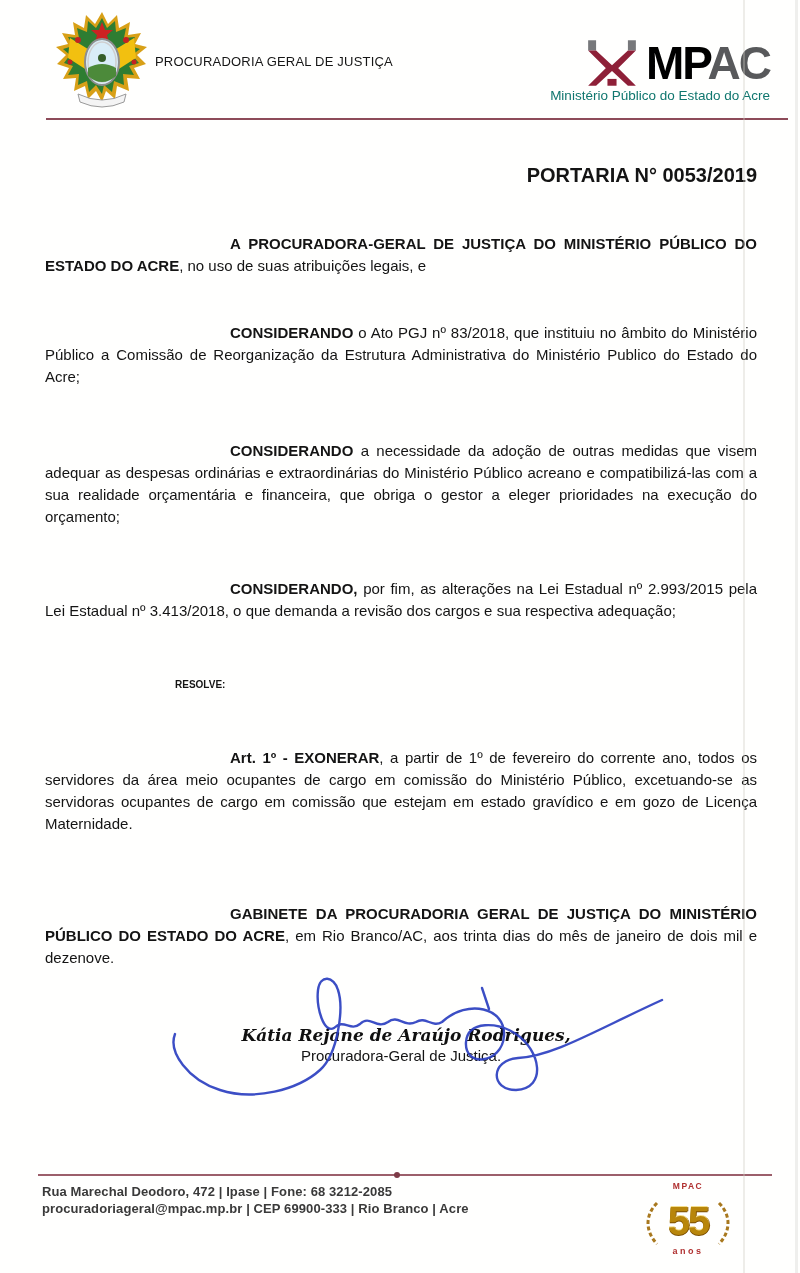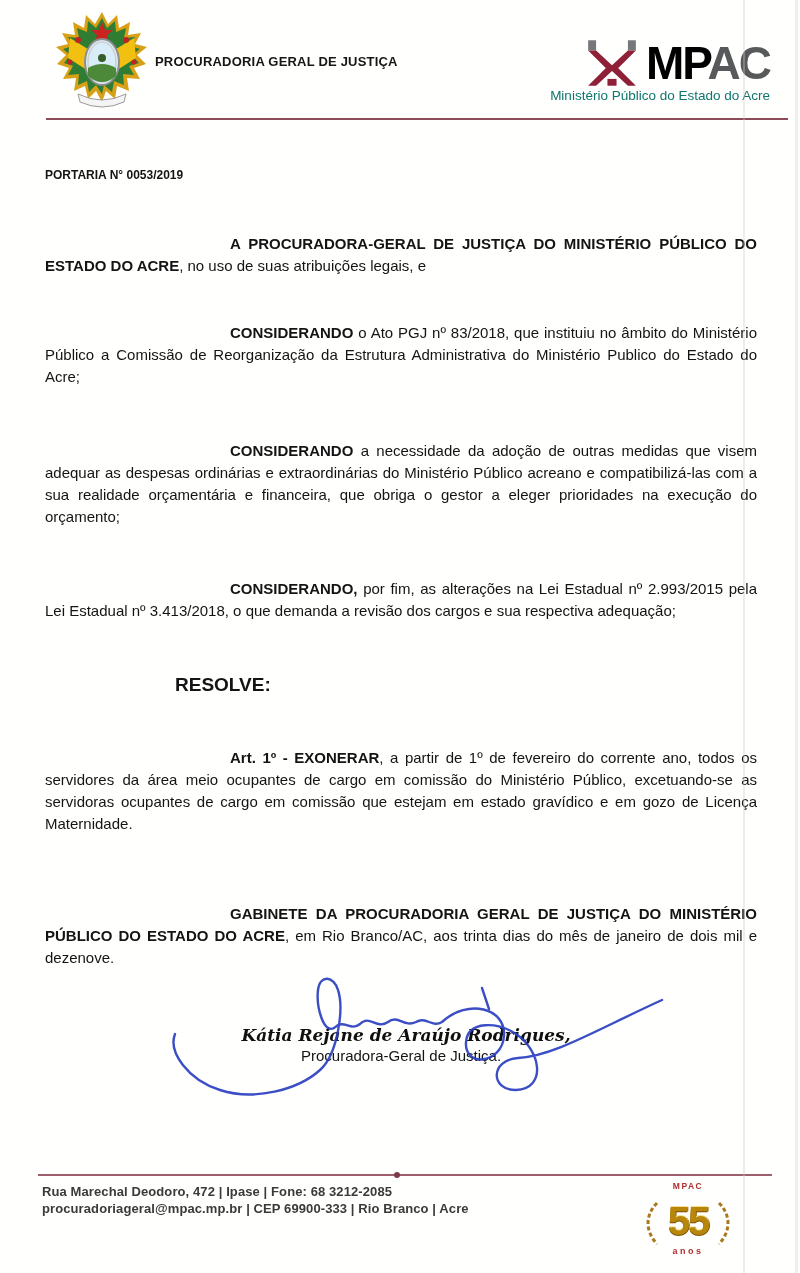--- a/index.html
+++ b/index.html
@@ -10,47 +10,47 @@
     color:#141414;
   }
   
   .scan-crease{position:absolute;top:0;width:2px;height:100%;background:rgba(205,203,194,.35);}
   .scan-edge{position:absolute;top:0;right:2px;width:3px;height:100%;background:rgba(190,190,188,.25);}
 
   
   .crest{position:absolute;left:56px;top:10px;width:92px;height:102px;}
   .org-title{
     position:absolute;left:155px;top:54px;
-    font-size:13px;font-weight:bold;letter-spacing:.2px;color:#161616;white-space:nowrap;text-align:right;
+    font-size:13px;font-weight:normal;letter-spacing:.2px;color:#161616;white-space:nowrap;text-align:right;
   }
   .mpac-group{position:absolute;top:38px;right:30px;width:224px;}
   .mpac-row{display:flex;justify-content:flex-end;align-items:flex-end;gap:5px;}
   .mpac-symbol{width:58px;height:50px;margin-bottom:-6px;}
   .mpac-word{font-size:46px;font-weight:800;letter-spacing:-2px;line-height:38px;white-space:nowrap;}
   .mpac-word .mp{color:#000000;}
   .mpac-word .ac{color:#58595b;}
   .mpac-sub{margin-top:6px;font-size:13.5px;color:#0f766e;white-space:nowrap;text-align:right;}
   .header-rule{position:absolute;left:46px;top:118px;width:742px;height:2px;background:#8d4b59;}
 
   
   .content{position:absolute;top:120px;left:45px;width:712px;}
   .doc-title{
-    margin:46px 0 0 0;text-align:left;
-    font-size:12px;font-weight:bold;line-height:19px;
+    margin:46px 0 0 0;text-align:right;
+    font-size:20px;font-weight:bold;line-height:19px;
   }
   .par{
     margin:0;text-align:justify;text-indent:185px;
     font-size:15px;line-height:22px;
   }
   .par b{font-weight:bold;}
   .m-opening{margin-top:48px;}
   .m-c1{margin-top:45px;}
   .m-c2{margin-top:52px;}
   .m-c3{margin-top:50px;}
-  .resolve{margin:52px 0 0 0;text-indent:130px;font-size:19px;font-weight:bold;line-height:22px;text-align:left;}
+  .resolve{margin:52px 0 0 0;text-indent:130px;font-size:10px;font-weight:bold;line-height:22px;text-align:left;}
   .m-art{margin-top:51px;}
   .m-gab{margin-top:68px;}
 
   .sig-block{margin-top:56px;text-align:center;position:relative;}
   .sig-name{
     font-family:"DejaVu Serif","Liberation Serif",serif;
     font-style:italic;font-weight:bold;font-size:17px;line-height:20px;color:#101010;
     padding-left:10px;
   }
   .sig-role{font-size:15px;line-height:22px;color:#141414;}

